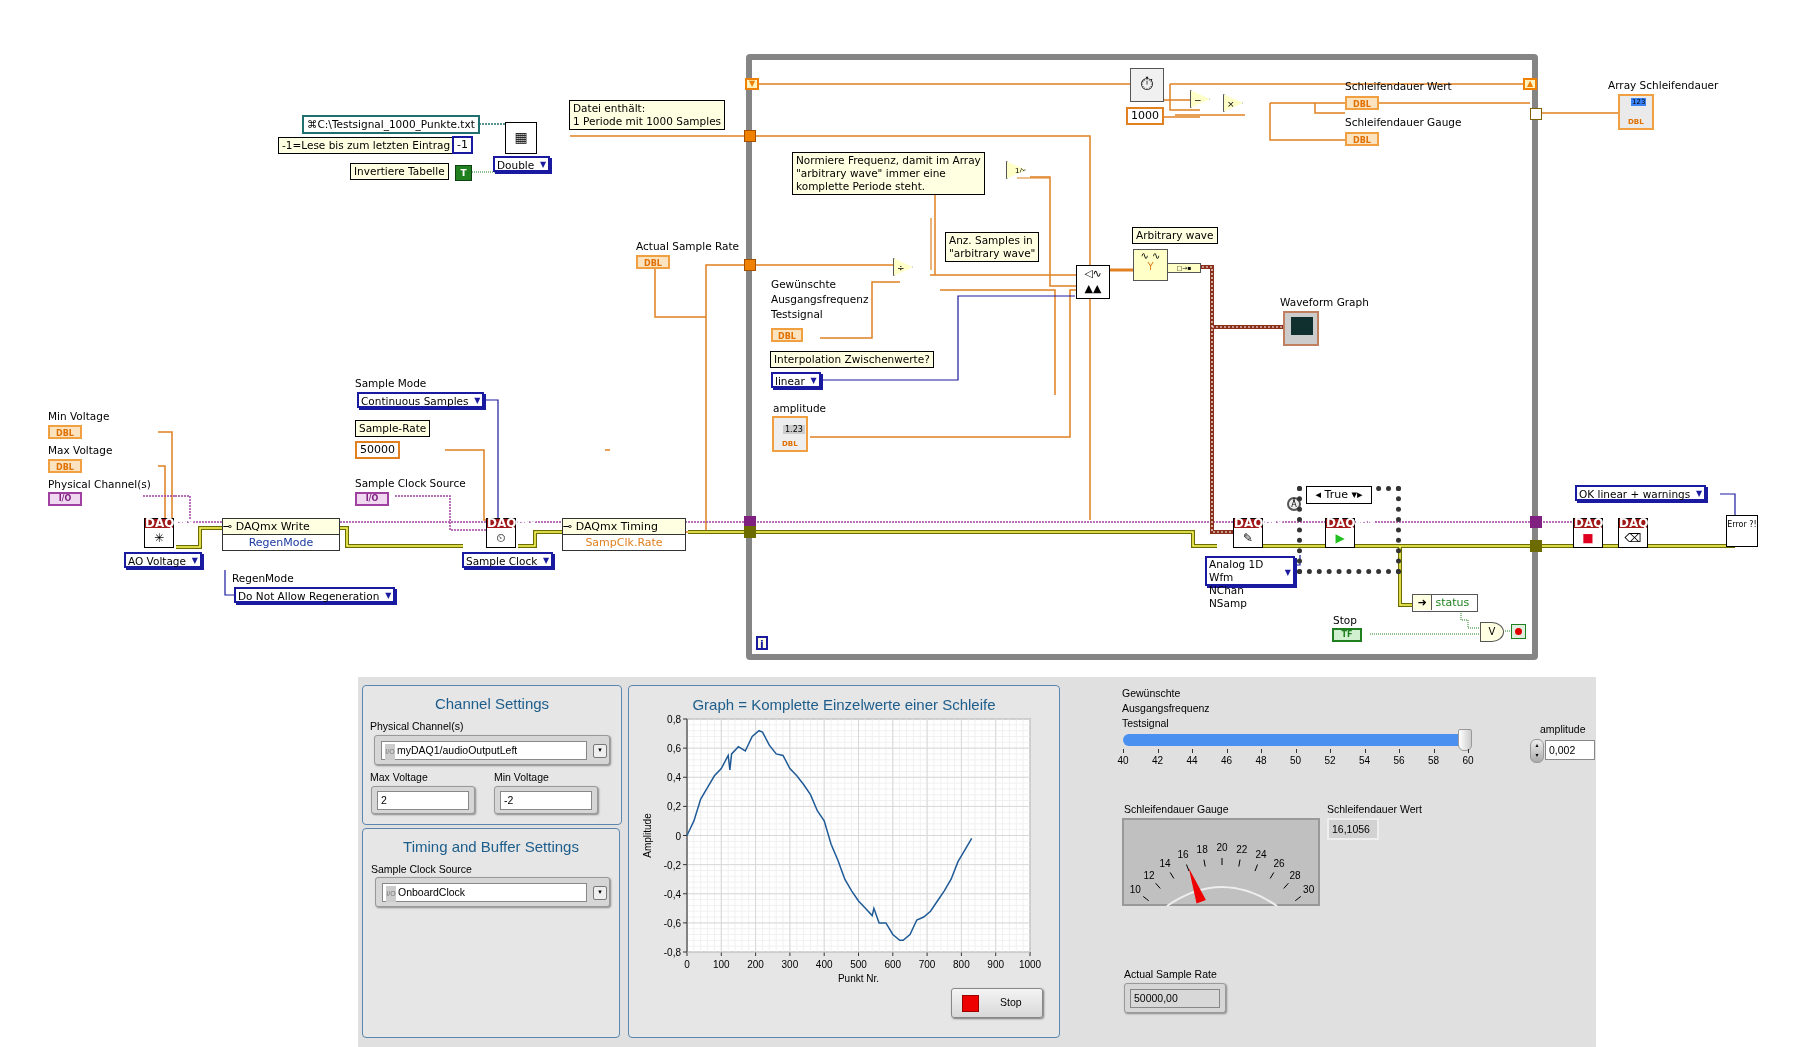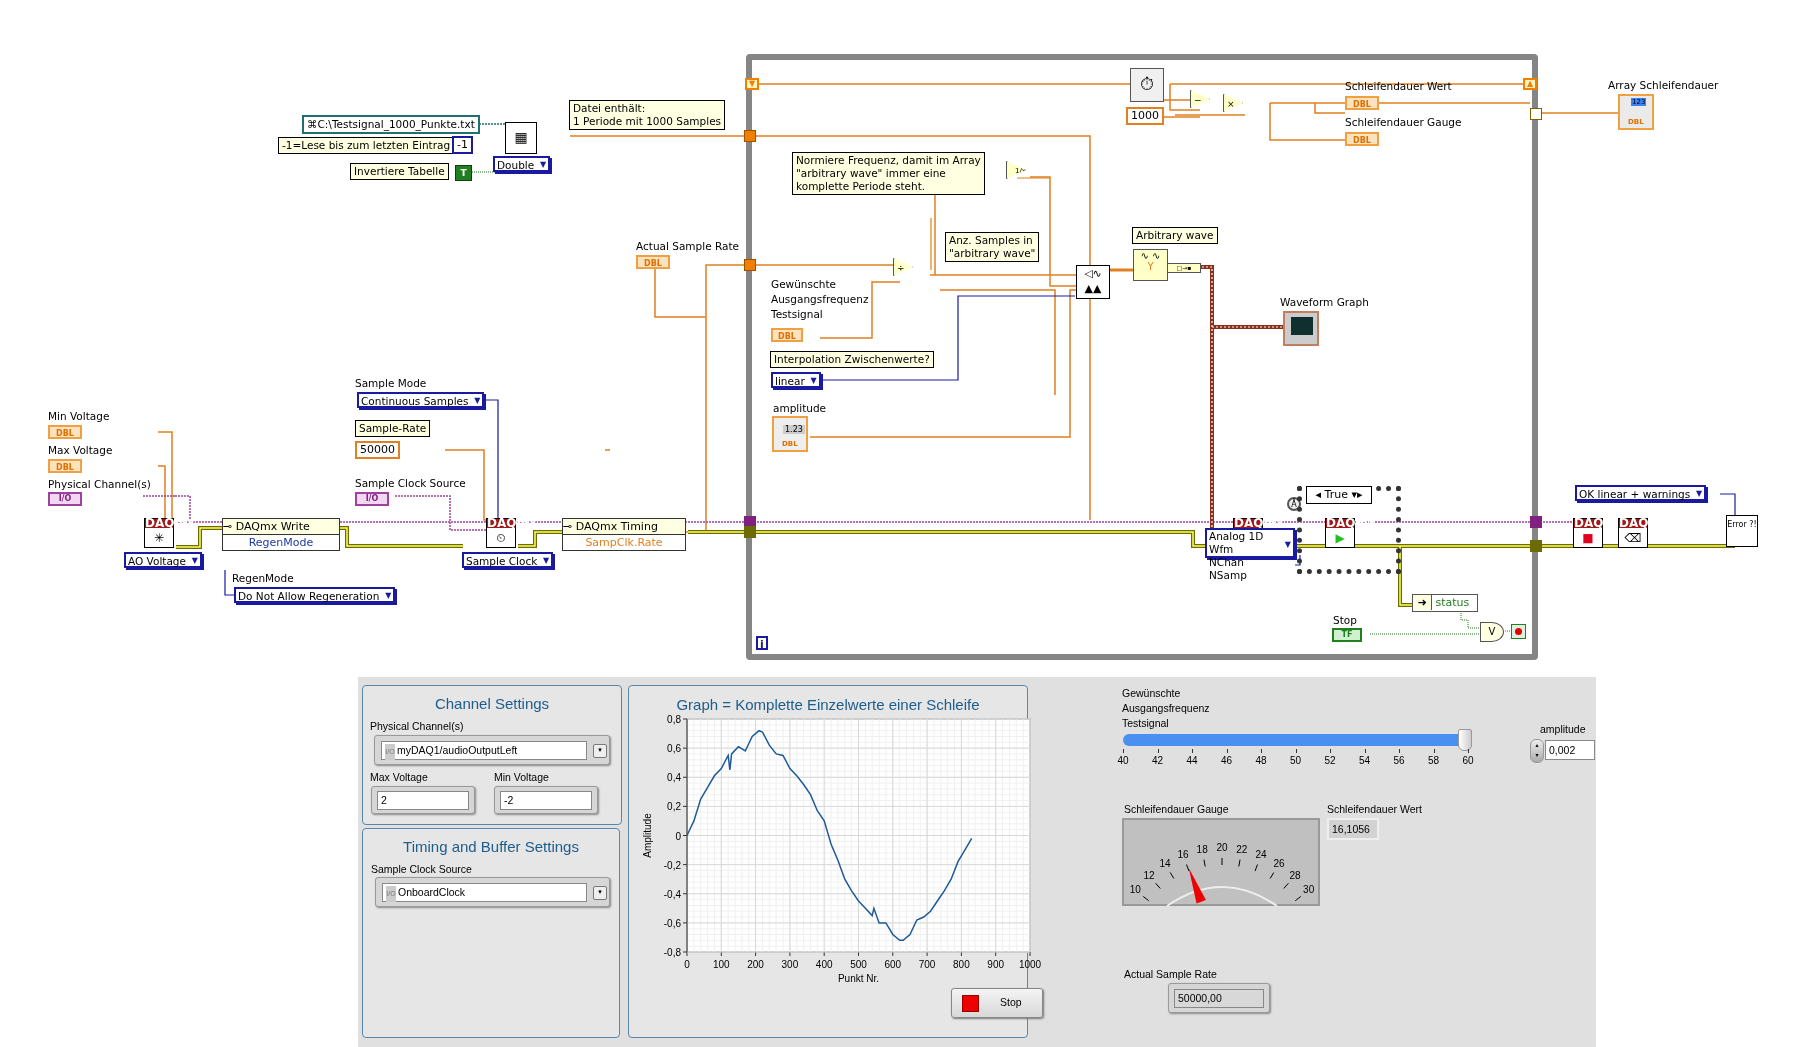--- a/index.html
+++ b/index.html
@@ -247,21 +247,21 @@
 <div class="abs" style="left:1167px;top:263px;width:32px;height:8px;border:1px solid #555;background:#ffffc8;font-size:6px;line-height:7px;text-align:center;">□→▪</div>
 <div class="lbl" style="left:1280px;top:296px;">Waveform Graph</div>
 <div class="abs" style="left:1283px;top:311px;width:36px;height:35px;border:2px solid #c08060;background:#ccc;box-sizing:border-box;">
     <div class="abs" style="left:6px;top:4px;width:22px;height:18px;background:#103030;"></div>
   </div>
 
 <div class="daqmx" style="left:1233px;top:518px;">
     <div class="hd">DAQmx</div>
     <div class="ic">✎</div>
   </div>
-<div class="ring" style="left:1205px;top:528px;height:30px;line-height:13px;white-space:normal;width:90px;">
+<div class="ring" style="left:1205px;top:556px;height:30px;line-height:13px;white-space:normal;width:90px;">
     <div>Analog 1D Wfm</div>
     <div>NChan NSamp</div>
     <span class="arr" style="top:8px;">▼</span>
   </div>
 <div class="abs" style="left:1287px;top:497px;width:14px;height:14px;border-radius:50%;border:2px solid #555;background:#eee;font-size:8px;text-align:center;line-height:12px;box-sizing:border-box;">Å</div>
 <div class="abs" style="left:1297px;top:486px;width:104px;height:88px;border:5px dotted #333;box-sizing:border-box;"></div>
 <div class="abs" style="left:1306px;top:486px;width:64px;height:16px;border:1px solid #000;background:#fff;font-size:11px;line-height:15px;text-align:center;">◂ <span>True</span> ▾▸</div>
 <div class="daqmx" style="left:1325px;top:518px;">
     <div class="hd">DAQmx</div>
     <div class="ic" style="color:#20c020;">▶</div>
@@ -307,21 +307,21 @@
 
   <div class="cluster" style="left:4px;top:151px;width:258px;height:210px;">
     <div class="ctitle" style="top:9px;">Timing and Buffer Settings</div>
     <div class="fplbl" style="left:8px;top:34px;">Sample Clock Source</div>
     <div class="fpbox" style="left:12px;top:48px;width:235px;height:30px;">
       <div class="fpinner" style="left:6px;top:5px;width:205px;height:19px;"><span class="iotag">I/O</span><span>OnboardClock</span></div>
       <div class="ddbtn" style="left:217px;top:8px;">▾</div>
     </div>
   </div>
 
-  <div class="cluster" style="left:270px;top:8px;width:400px;height:353px;">
+  <div class="cluster" style="left:270px;top:8px;width:432px;height:353px;">
     <div class="ctitle" style="top:10px;">Graph = Komplette Einzelwerte einer Schleife</div>
     <svg id="chart" class="abs" style="left:0;top:0;" width="432" height="353" xmlns="http://www.w3.org/2000/svg">
         <rect x="58" y="33" width="343" height="233" fill="#ffffff" stroke="#444"></rect>
         <line x1="58" x2="58" y1="33" y2="266" stroke="#f0f0f0"></line>
         <line x1="64.86" x2="64.86" y1="33" y2="266" stroke="#f0f0f0"></line>
         <line x1="71.72" x2="71.72" y1="33" y2="266" stroke="#f0f0f0"></line>
         <line x1="78.58" x2="78.58" y1="33" y2="266" stroke="#f0f0f0"></line>
         <line x1="85.44" x2="85.44" y1="33" y2="266" stroke="#f0f0f0"></line>
         <line x1="92.30000000000001" x2="92.30000000000001" y1="33" y2="266" stroke="#f0f0f0"></line>
         <line x1="99.16" x2="99.16" y1="33" y2="266" stroke="#f0f0f0"></line>
@@ -544,16 +544,16 @@
       <text x="173.0318833917466" y="60.7422100451615" font-size="10" text-anchor="middle" font-family="Liberation Sans, sans-serif">28</text>
       <line x1="178.8010753606722" y1="78.43385246743418" x2="173.28500008542517" y2="82.74348279471377" stroke="#000" stroke-width="1"></line>
       <text x="186.68118289673941" y="75.27723771417759" font-size="10" text-anchor="middle" font-family="Liberation Sans, sans-serif">30</text>
       <path d="M45 88 Q100 50 155 88" fill="none" stroke="#eee" stroke-width="2"></path>
       <polygon points="66.77137920436911,49.934142095796545 83.92304210190795,81.97818147676706 74.54118190355342,85.43949614297863" fill="#ee0000"></polygon>
     </svg>
   <div class="fplbl" style="left:969px;top:126px;">Schleifendauer Wert</div>
   <div class="abs" style="left:969px;top:141px;width:52px;height:22px;background:#d2d2d2;border:2px solid #eee;font-size:10.5px;line-height:18px;padding-left:3px;box-sizing:border-box;font-family:'Liberation Sans',sans-serif;">16,1056</div>
 
   <div class="fplbl" style="left:766px;top:291px;">Actual Sample Rate</div>
-  <div class="fpbox" style="left:766px;top:306px;width:102px;height:30px;margin-left:44px;">
+  <div class="fpbox" style="left:766px;top:306px;width:102px;height:30px;">
     <div class="fpinner" style="left:5px;top:5px;width:90px;height:19px;background:#d8d8d8;">50000,00</div>
   </div>
 </div>
 
 </body></html>

